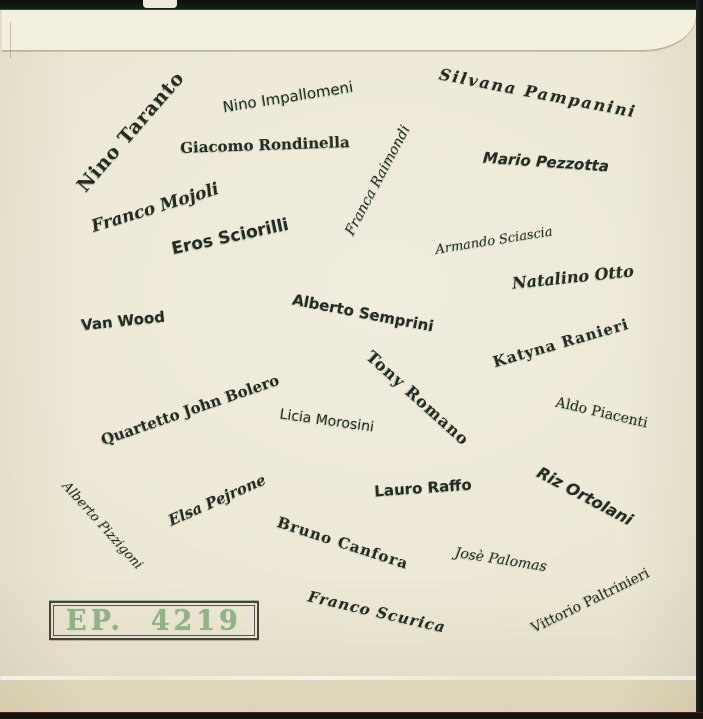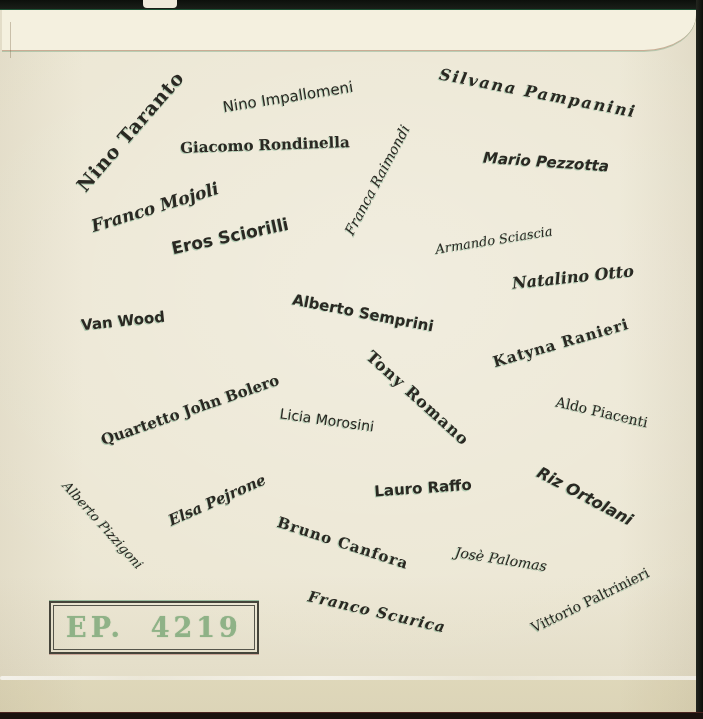--- a/index.html
+++ b/index.html
@@ -59,21 +59,21 @@
   .f-serif   {font-family:"DejaVu Serif",serif;font-weight:normal;}
   .f-serif-b {font-family:"DejaVu Serif",serif;font-weight:bold;}
   .f-serif-i {font-family:"DejaVu Serif",serif;font-style:italic;}
   .f-serif-bi{font-family:"DejaVu Serif",serif;font-weight:bold;font-style:italic;}
   .f-sans    {font-family:"DejaVu Sans",sans-serif;font-weight:normal;}
   .f-sans-b  {font-family:"DejaVu Sans",sans-serif;font-weight:bold;}
   .f-sans-bi {font-family:"DejaVu Sans",sans-serif;font-weight:bold;font-style:italic;}
 
   
   .stamp{
-    position:absolute;left:49px;top:601px;width:210px;height:53px;
+    position:absolute;left:49px;top:601px;width:210px;height:39px;
     border:2px solid #45443a;
     box-sizing:border-box;
     display:flex;align-items:center;justify-content:center;
     box-shadow:0 -1px 0 rgba(30,122,77,0.4), 0 1px 0 rgba(140,40,40,0.3);
   }
   .stamp-inner{
     position:absolute;inset:2px;
     border:1px solid #55544a;
   }
   .stamp-label{

